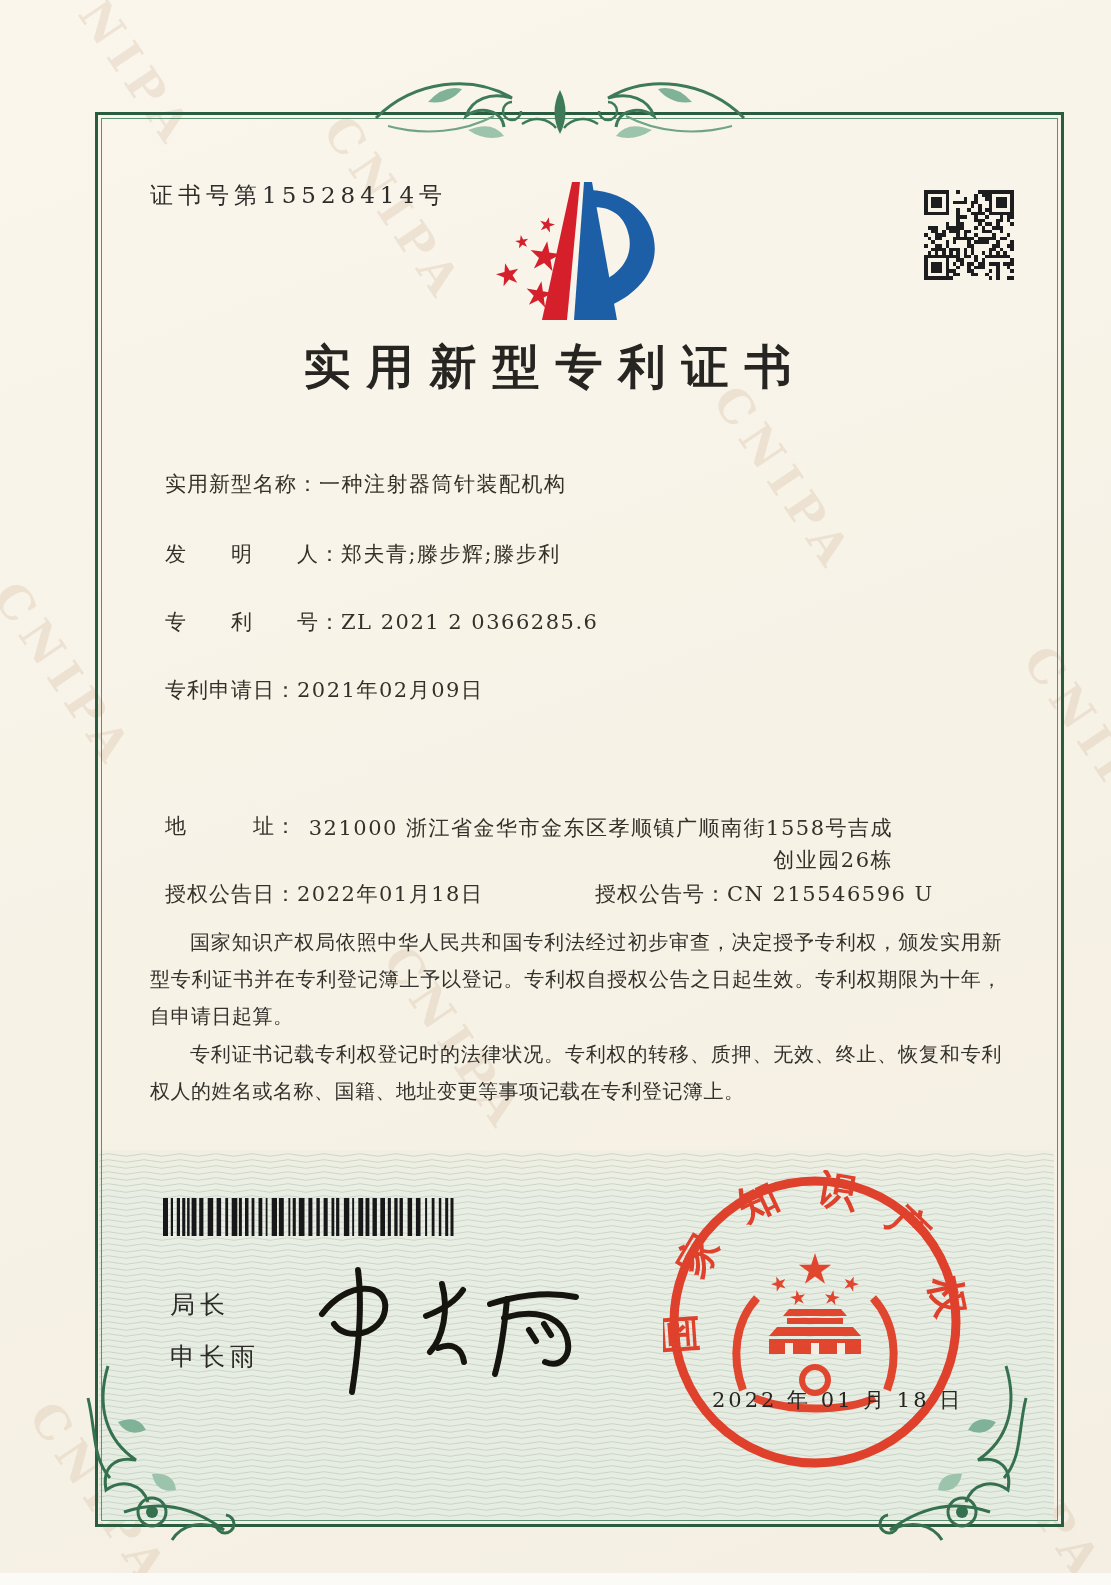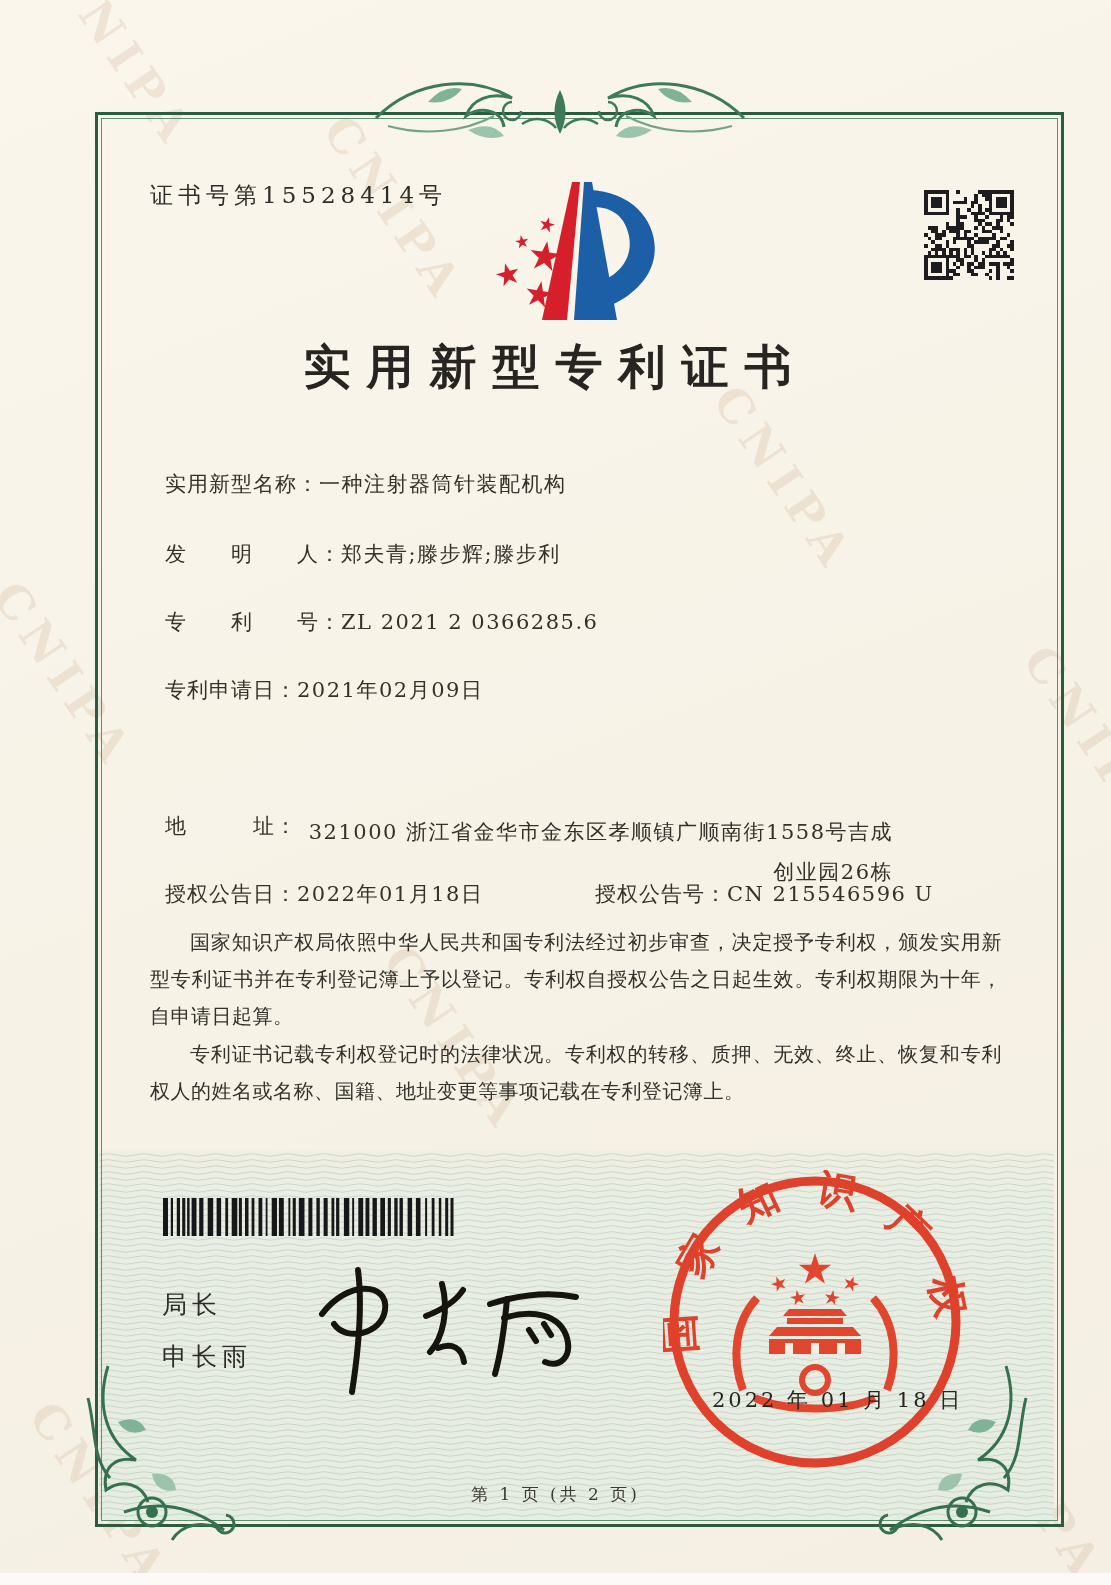--- a/index.html
+++ b/index.html
@@ -20,25 +20,25 @@
              background:linear-gradient(180deg,#f0efe2 0%,#e9eee4 12%,#e5ece1 100%);z-index:2;}
   .guilloche svg{position:absolute;left:0;top:0;}
   
   .certno{position:absolute;left:150px;top:180px;font-size:23px;letter-spacing:5px;color:#2e2d2a;z-index:4;}
   .title{position:absolute;left:0;top:336px;width:100%;text-align:center;font-size:47px;font-weight:bold;
          letter-spacing:16px;color:#262522;z-index:4;}
   
   .field{position:absolute;left:165px;font-size:21px;color:#333129;z-index:4;white-space:nowrap;text-align:right;}
   .flabel{display:inline-block;letter-spacing:1px;}
   .fvalue{letter-spacing:1.5px;}
-  .field .wrapval{display:inline-block;vertical-align:top;white-space:normal;width:596px;line-height:40px;}
+  .field .wrapval{display:inline-block;vertical-align:top;white-space:normal;width:596px;line-height:32px;}
   .para{position:absolute;left:150px;width:852px;font-size:20px;line-height:37px;text-align:justify;
         text-indent:2em;color:#33312c;z-index:4;letter-spacing:0.5px;}
   
-  .director{position:absolute;left:162px;font-size:25px;letter-spacing:5px;color:#2c2b28;z-index:5;
+  .director{position:absolute;left:170px;font-size:25px;letter-spacing:5px;color:#2c2b28;z-index:5;
             font-family:Liberation Mono, monospace;}
   .pageinfo{position:absolute;left:0;top:1483px;width:100%;text-align:center;font-size:17px;
             letter-spacing:3px;color:#3a3834;z-index:5;}
   .contnote{position:absolute;left:0;top:1545px;width:100%;text-align:center;font-size:19px;
             letter-spacing:4px;color:#33312c;z-index:5;}
   .sealdate{position:absolute;left:712px;top:1386px;font-size:21px;letter-spacing:3px;color:#262420;z-index:7;}
   .whitebar{position:absolute;left:0;bottom:0;width:100%;height:12px;background:#fbfaf6;z-index:6;}
   svg{display:block;}
 </style>
 </head>
@@ -532,16 +532,15 @@
       <rect x="-4" y="15" width="8" height="11" fill="#f6efe6"></rect>
       <rect x="22" y="15" width="8" height="11" fill="#f6efe6"></rect>
       <circle cx="0" cy="52" r="13" fill="none" stroke="#e13a22" stroke-width="6"></circle>
       <path d="M-72,62 C-84,30 -80,-6 -58,-30" fill="none" stroke="#e13a22" stroke-width="8"></path>
       <path d="M72,62 C84,30 80,-6 58,-30" fill="none" stroke="#e13a22" stroke-width="8"></path>
       <path d="M-60,70 C-30,84 30,84 60,70" fill="none" stroke="#e13a22" stroke-width="8"></path>
     </g>
   </svg>
   <div class="sealdate">2022 年 01 月 18 日</div>
 
-  <div class="pageinfo">第 1 页 (共 2 页)</div>
   <div class="whitebar"></div>
 
 </div>
 
 </body></html>

